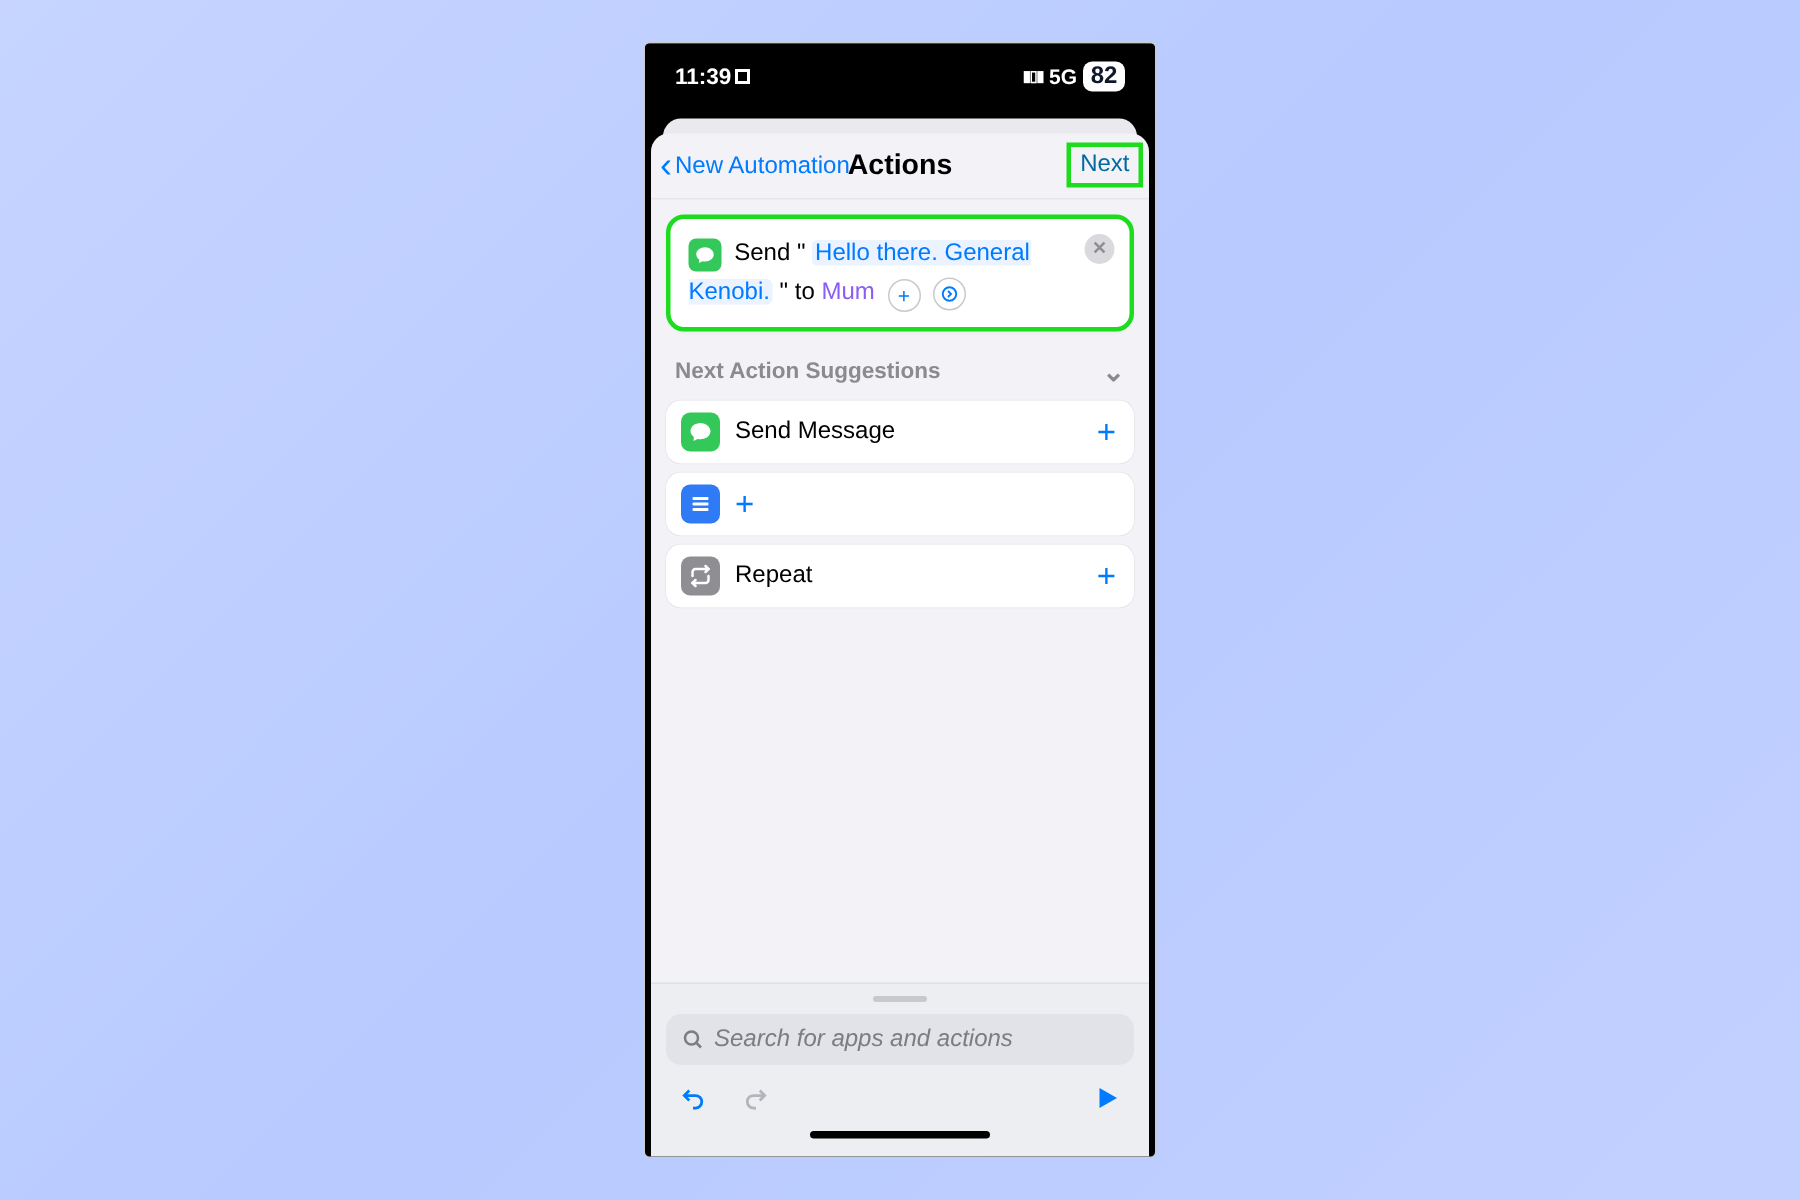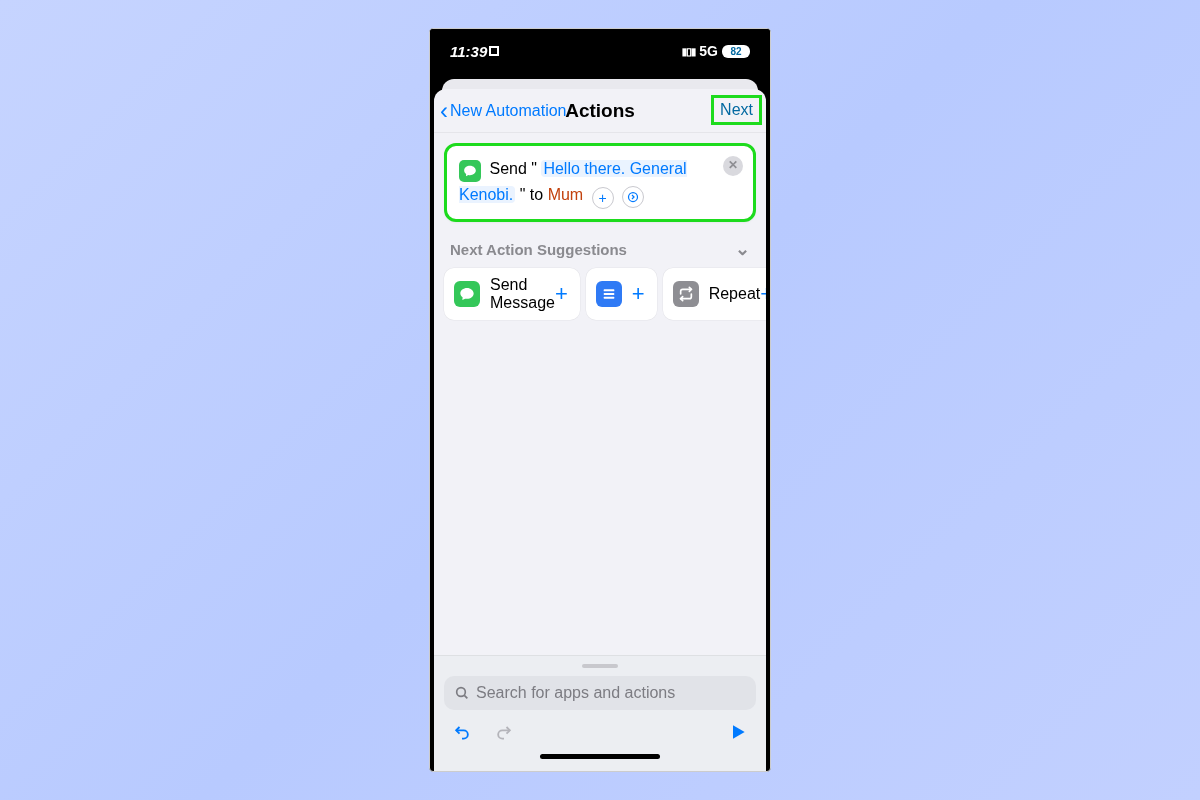--- a/index.html
+++ b/index.html
@@ -27,27 +27,27 @@
     height: 44px;
     background: #000;
     color: #fff;
     display: flex;
     align-items: center;
     justify-content: space-between;
     padding: 0 20px;
     font-size: 15px;
     font-weight: 600;
   }
-  .statusbar .left { display: flex; align-items: center; gap: 0; font-style: italic; }
+  .statusbar .left { display: flex; align-items: center; gap: 0; }
   .statusbar .right { display: flex; align-items: center; gap: 4px; font-size: 14px; }
   .sig-icon { font-size: 10px; letter-spacing: -1px; }
   .battery-badge {
     display: inline-flex; align-items: center; justify-content: center;
-    background: #fff; color: #0369a1; border-radius: 6px;
-    padding: 1px 4px; font-size: 10px; font-weight: 700;
+    background: #fff; color: #0f172a; border-radius: 6px;
+    padding: 1px 4px; font-size: 16px; font-weight: 700;
     min-width: 28px;
   }
   .loc-icon { width: 10px; height: 10px; background:#fff; display:inline-block; margin-left:2px; position:relative; }
   .loc-icon::after{content:"";position:absolute;inset:2px;background:#000;}
 
   
   .card-behind {
     position: absolute;
     top: 50px; left: 12px; right: 12px; height: 30px;
     background: #e9e9ee; border-radius: 12px 12px 0 0;
@@ -106,21 +106,21 @@
     align-items: center; justify-content: center;
     vertical-align: -4px; margin-right: 4px;
   }
   .msg-icon svg { width: 14px; height: 14px; }
   .token-msg {
     color: #007aff;
     background: #eaf3ff;
     border-radius: 4px;
     padding: 0 2px;
   }
-  .token-recipient { color: #c2410c; }
+  .token-recipient { color: #8b5cf6; }
   .pill {
     display: inline-flex; align-items: center; justify-content: center;
     width: 22px; height: 22px; border-radius: 11px;
     border: 1px solid #c9c9cf; color: #007aff;
     font-size: 14px; vertical-align: -3px; margin-left: 4px;
     background:#fff;
   }
   .close-x {
     position: absolute; right: 10px; top: 10px;
     width: 20px; height: 20px; border-radius: 10px;
@@ -129,21 +129,21 @@
     font-size: 12px; font-weight: 700;
   }
 
   .suggestions-header {
     display: flex; align-items: center; justify-content: space-between;
     margin: 16px 6px 8px 6px;
     color: #8a8a8f; font-size: 15px; font-weight: bold;
   }
   .sugg-chev { color:#8a8a8f; font-size: 18px; }
 
-  .sugg-list { display:flex; flex-direction:row; gap:6px; }
+  .sugg-list { display:flex; flex-direction:column; gap:6px; }
   .sugg-row {
     background: #fff; border-radius: 10px;
     display: flex; align-items: center;
     padding: 8px 10px;
     box-shadow: 0 0 0 0.5px rgba(0,0,0,0.06);
   }
   .row-icon {
     width: 26px; height: 26px; border-radius: 6px;
     display:flex; align-items:center; justify-content:center;
     margin-right: 10px; flex-shrink: 0;
@@ -153,20 +153,21 @@
   .row-icon.gray { background:#8e8e93; }
   .row-icon svg { width:16px; height:16px; }
   .row-label { flex:1; font-size:16px; color:#000; }
   .row-plus { color:#007aff; font-size:22px; font-weight:400; padding-right:2px; }
 
   
   .bottom {
     background: #eceef2;
     padding: 8px 10px 6px 10px;
     border-top: 0.5px solid rgba(0,0,0,0.06);
+    font-style: italic;
   }
   .grab { width:36px; height:4px; background:#c8c8cd; border-radius:2px; margin: 0 auto 8px; }
   .search {
     background:#e1e3e8; border-radius:10px;
     display:flex; align-items:center;
     padding: 8px 10px; color:#7c7c82; font-size:16px; gap:6px;
   }
   .toolbar {
     display:flex; align-items:center; justify-content:space-between;
     padding: 10px 6px 4px 6px;

